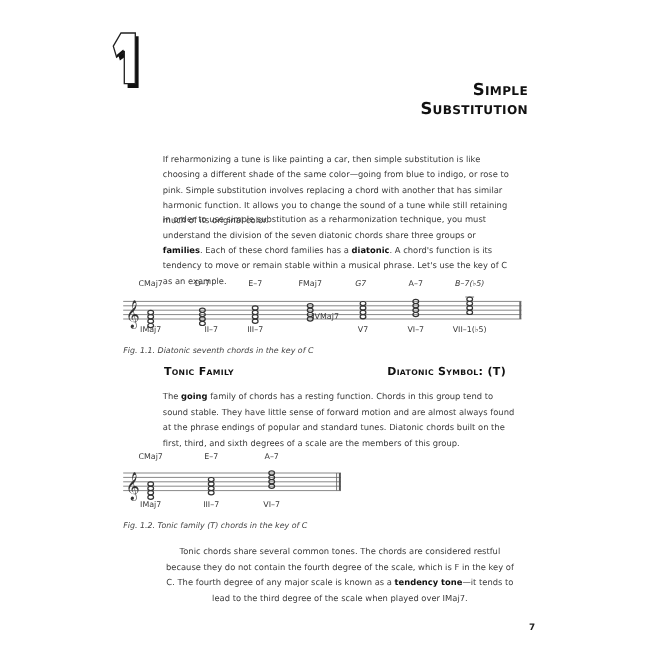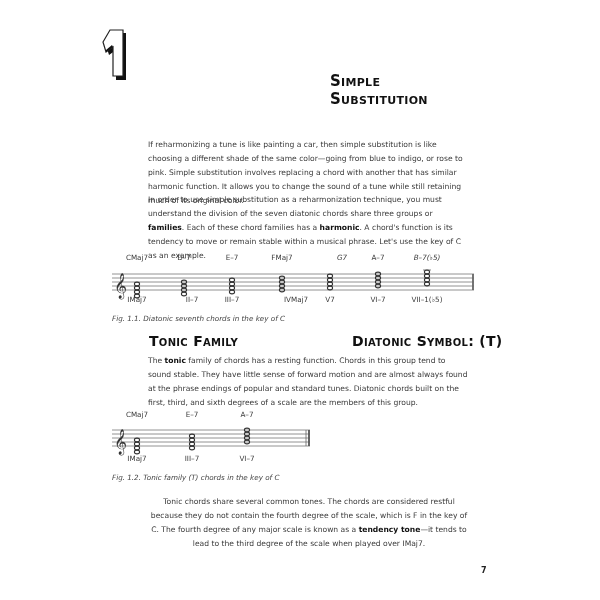--- a/index.html
+++ b/index.html
@@ -5,62 +5,62 @@
   html, body { margin: 0; padding: 0; }
   body {
     width: 600px; height: 600px; background: #ffffff; position: relative; overflow: hidden;
     font-family: "DejaVu Sans", sans-serif; color: #2a2a2a;
   }
   .abs { position: absolute; }
   .chapter-num {
     left: 96px; top: 28px; width: 40px; height: 54px;
   }
   .chapter-title {
-    left: 330px; top: 72px; width: 150px; 
+    left: 330px; top: 72px; width: 150px; text-align: right;
     font-family: "DejaVu Sans", sans-serif; font-weight: bold;
     font-variant: small-caps; font-size: 15px; letter-spacing: 0.3px; color: #111;
   }
   .para {
     left: 148px; width: 322px; font-size: 7.6px; line-height: 14px; color: #3a3a3a;
   }
   .para b { color: #111; font-weight: bold; margin-top: 45px; }
   .para span { display: inline; margin-top: 20px; }
   .chord-lbl { font-size: 7.2px; color: #3a3a3a; position: absolute; white-space: nowrap; transform: translateX(-50%); }
   .caption { font-size: 7.2px; font-style: italic; color: #444; position: absolute; text-align: right; }
   .section-head {
-    font-weight: bold; font-variant: small-caps; font-size: 14px; color: #111; position: absolute; letter-spacing: 0.3px;
+    font-weight: bold; font-variant: small-caps; font-size: 10px; color: #111; position: absolute; letter-spacing: 0.3px;
   }
   .page-num { left: 481px; top: 566px; font-size: 8px; font-weight: bold; color: #222; }
   svg { position: absolute; overflow: visible; }
 </style>
 </head>
 <body>
 
 <svg class="abs chapter-num" style="left:96px;top:28px;" width="40" height="54" viewBox="0 0 40 54">
   <polygon points="17,5 30,5 30,52 20,52 20,22 13,27 10,17" fill="#111"></polygon>
   <polygon points="14,2 27,2 27,48 17,48 17,19 10,24 7,14" fill="#fff" stroke="#222" stroke-width="1.2"></polygon>
   <polygon points="17,19 10,24 10,22 16,17" fill="#111"></polygon>
 </svg>
 
 <div class="abs chapter-title">Simple Substitution</div>
 
 <div class="abs para" style="top:138px;">
   <span>If reharmonizing a tune is like painting a car, then simple substitution is like choosing a different shade of the same color—going from blue to indigo, or rose to pink. Simple substitution involves replacing a chord with another that has similar harmonic function. It allows you to change the sound of a tune while still retaining much of its original color.</span>
 </div>
 
 <div class="abs para" style="top:193px;">
-  <span>In order to use simple substitution as a reharmonization technique, you must understand the division of the seven diatonic chords share three groups or </span><b>families</b><span>. Each of these chord families has a </span><b>harmonic</b><span>. A chord's function is its tendency to move or remain stable within a musical phrase. Let's use the key of C as an example.</span>
+  <span>In order to use simple substitution as a reharmonization technique, you must understand the division of the seven diatonic chords share three groups or </span><b>families</b><span>. Each of these chord families has a </span><b>diatonic</b><span>. A chord's function is its tendency to move or remain stable within a musical phrase. Let's use the key of C as an example.</span>
 </div>
 
 <div>
   <span class="chord-lbl" style="left:137px;top:253px;">CMaj7</span>
   <span class="chord-lbl" style="left:184px;top:253px;">D–7</span>
   <span class="chord-lbl" style="left:232px;top:253px;">E–7</span>
   <span class="chord-lbl" style="left:282px;top:253px;">FMaj7</span>
-  <span class="chord-lbl" style="left:342px;top:253px;font-style:italic;">G7</span>
+  <span class="chord-lbl" style="left:328px;top:253px;font-style:italic;">G7</span>
   <span class="chord-lbl" style="left:378px;top:253px;">A–7</span>
   <span class="chord-lbl" style="left:427px;top:253px;font-style:italic;">B–7(♭5)</span>
 
   <svg style="left:112px;top:268px;" width="365" height="36" viewBox="0 0 365 36">
     <g stroke="#777" stroke-width="0.8">
       <line x1="0" y1="6" x2="362" y2="6"></line>
       <line x1="0" y1="10" x2="362" y2="10"></line>
       <line x1="0" y1="14" x2="362" y2="14"></line>
       <line x1="0" y1="18" x2="362" y2="18"></line>
       <line x1="0" y1="22" x2="362" y2="22"></line>
@@ -103,33 +103,33 @@
         <ellipse cx="315" cy="12" rx="2.6" ry="1.9"></ellipse>
         <ellipse cx="315" cy="8" rx="2.6" ry="1.9"></ellipse>
         <ellipse cx="315" cy="4" rx="2.6" ry="1.9"></ellipse>
     </g>
     <line x1="311" y1="2" x2="319" y2="2" stroke="#555" stroke-width="0.7"></line>
   </svg>
 
   <span class="chord-lbl" style="left:137px;top:295px;">IMaj7</span>
   <span class="chord-lbl" style="left:192px;top:295px;">II–7</span>
   <span class="chord-lbl" style="left:232px;top:295px;">III–7</span>
-  <span class="chord-lbl" style="left:282px;top:295px;padding-left:28px;">IVMaj7</span>
+  <span class="chord-lbl" style="left:282px;top:283px;padding-left:28px;">IVMaj7</span>
   <span class="chord-lbl" style="left:330px;top:295px;">V7</span>
   <span class="chord-lbl" style="left:378px;top:295px;">VI–7</span>
   <span class="chord-lbl" style="left:427px;top:295px;">VII–1(♭5)</span>
 
   <span class="caption" style="left:112px;top:314px;">Fig. 1.1. Diatonic seventh chords in the key of C</span>
 </div>
 
 <span class="section-head" style="left:149px;top:333px;">Tonic Family</span>
 <span class="section-head" style="left:352px;top:333px;">Diatonic Symbol: (T)</span>
 
 <div class="abs para" style="top:354px;">
-  <span>The </span><b>tonic</b><span> family of chords has a resting function. Chords in this group tend to sound stable. They have little sense of forward motion and are almost always found at the phrase endings of popular and standard tunes. Diatonic chords built on the first, third, and sixth degrees of a scale are the members of this group.</span>
+  <span>The </span><b>going</b><span> family of chords has a resting function. Chords in this group tend to sound stable. They have little sense of forward motion and are almost always found at the phrase endings of popular and standard tunes. Diatonic chords built on the first, third, and sixth degrees of a scale are the members of this group.</span>
 </div>
 
 <div>
   <span class="chord-lbl" style="left:137px;top:410px;">CMaj7</span>
   <span class="chord-lbl" style="left:192px;top:410px;">E–7</span>
   <span class="chord-lbl" style="left:247px;top:410px;">A–7</span>
 
   <svg style="left:112px;top:424px;" width="200" height="36" viewBox="0 0 200 36">
     <g stroke="#777" stroke-width="0.8">
       <line x1="0" y1="6" x2="198" y2="6"></line>

